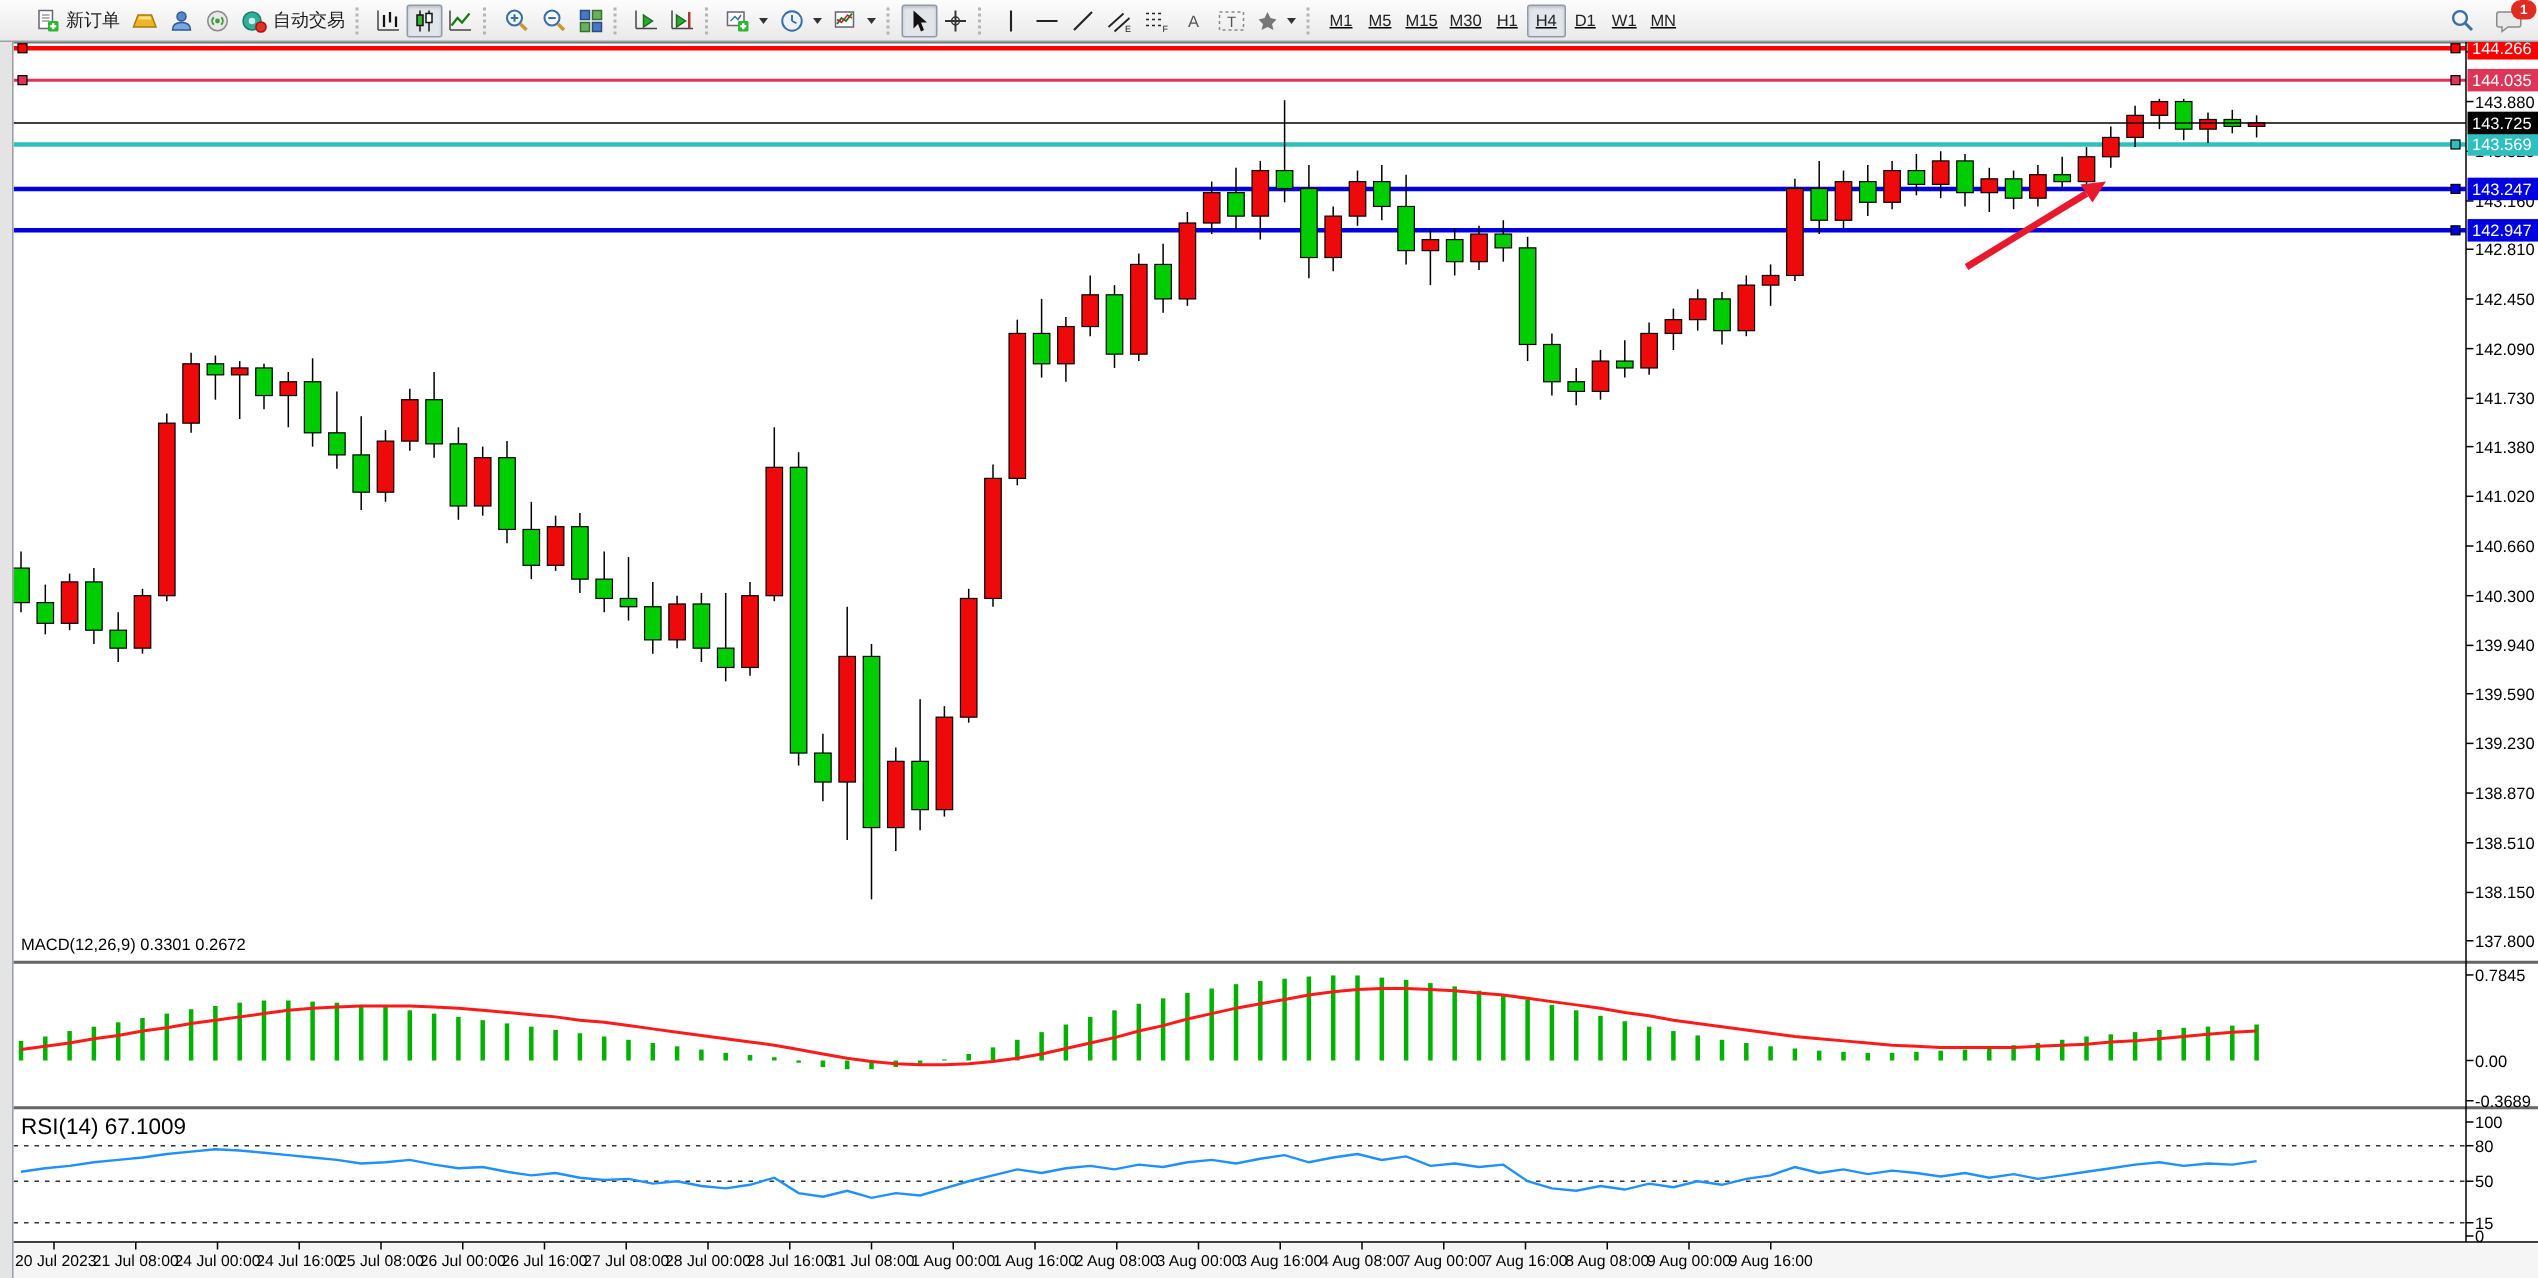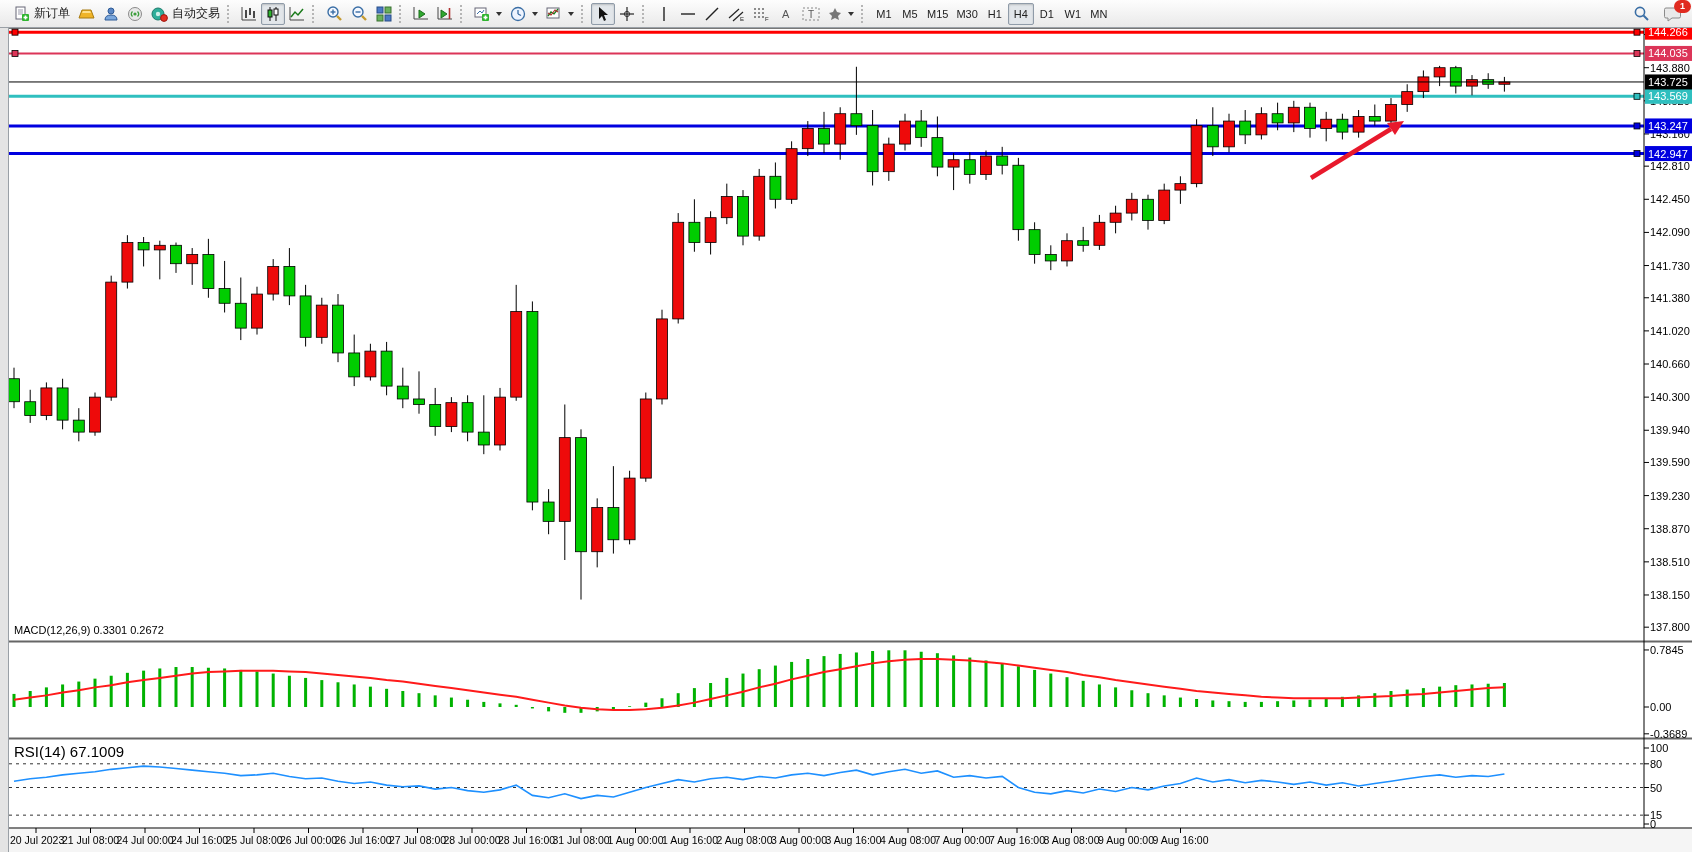--- a/index.html
+++ b/index.html
@@ -2,21 +2,21 @@
 <html><head>
 <meta charset="utf-8">
 <style>
   html,body{margin:0;padding:0;background:#d8d8d8;}
   .screen{position:relative;width:1692px;height:852px;background:#ececec;
     font-family:"Liberation Sans","DejaVu Sans",sans-serif;overflow:hidden;
     -webkit-font-smoothing:none;}
   
   .toolbar{position:absolute;left:0;top:0;width:1692px;height:28px;
     background:linear-gradient(#fdfdfd,#e9e9e9);border-bottom:1px solid #9aa0a6;
-    display:flex;align-items:center;padding-left:10px;box-sizing:border-box;z-index:5;}
+    display:flex;align-items:center;padding-left:20px;box-sizing:border-box;z-index:5;}
   .grip{width:3px;height:18px;border-left:2px dotted #b5b5b5;margin:0 5px 0 3px;}
   .tbtn{height:22px;min-width:24px;padding:0 3px;display:flex;align-items:center;justify-content:center;
     gap:4px;border:1px solid transparent;border-radius:2px;background:transparent;cursor:default;
     font-size:12px;color:#1a1a1a;white-space:nowrap;box-sizing:border-box;}
   .tbtn.active{border:1px solid #8f9ba8;background:#e2e6ea;box-shadow:inset 0 1px 2px rgba(0,0,0,.18);}
   .tbtn .caret{width:0;height:0;border-left:3px solid transparent;border-right:3px solid transparent;
     border-top:4px solid #333;margin-left:2px;}
   .tf{font-size:11px;color:#222;min-width:26px;}
   .toolbar-right{position:absolute;right:6px;top:0;height:27px;display:flex;align-items:center;gap:6px;}
   .badge{position:absolute;top:-4px;right:-6px;min-width:13px;height:13px;border-radius:7px;background:#e02b20;
@@ -240,21 +240,21 @@
       </svg>
     </div>
     <div class="tbtn">
       <svg width="14" height="14" viewBox="0 0 14 14">
         <polygon points="7,1 9,5 13,6 10,9 11,13 7,11 3,13 4,9 1,6 5,5" fill="#777"></polygon>
       </svg>
       <span class="caret"></span>
     </div>
 
     <div class="grip"></div>
-    <div id="tf-buttons" style="display:flex;align-items:flex-start;">
+    <div id="tf-buttons" style="display:flex;align-items:flex-start;text-decoration:underline;">
         <div class="tbtn tf">M1</div>
         <div class="tbtn tf">M5</div>
         <div class="tbtn tf">M15</div>
         <div class="tbtn tf">M30</div>
         <div class="tbtn tf">H1</div>
         <div class="tbtn tf active">H4</div>
         <div class="tbtn tf">D1</div>
         <div class="tbtn tf">W1</div>
         <div class="tbtn tf">MN</div>
       </div>

